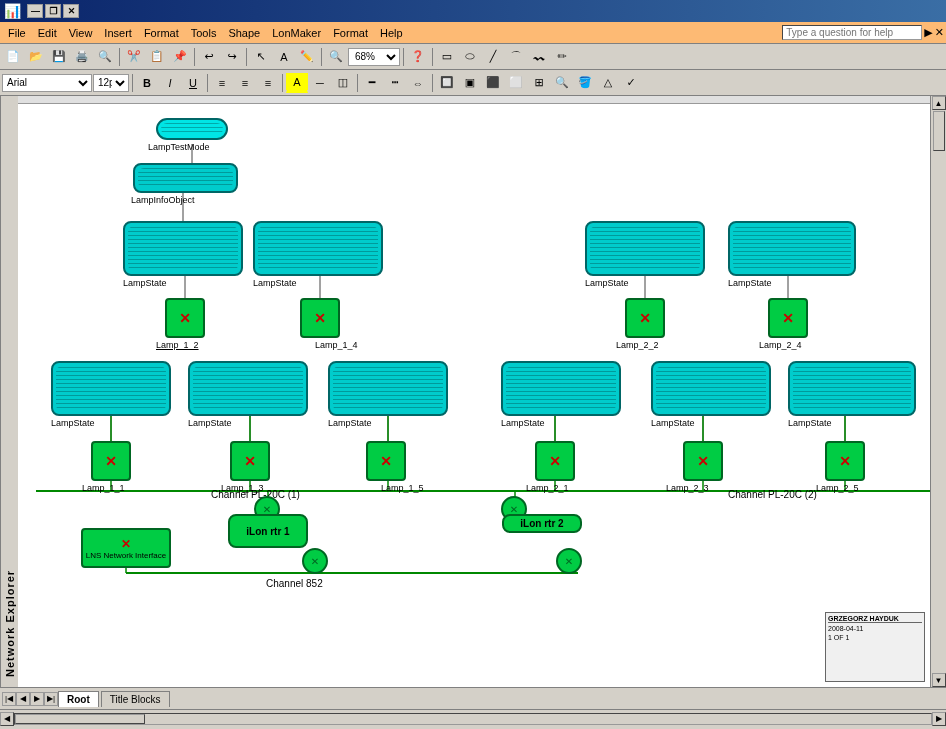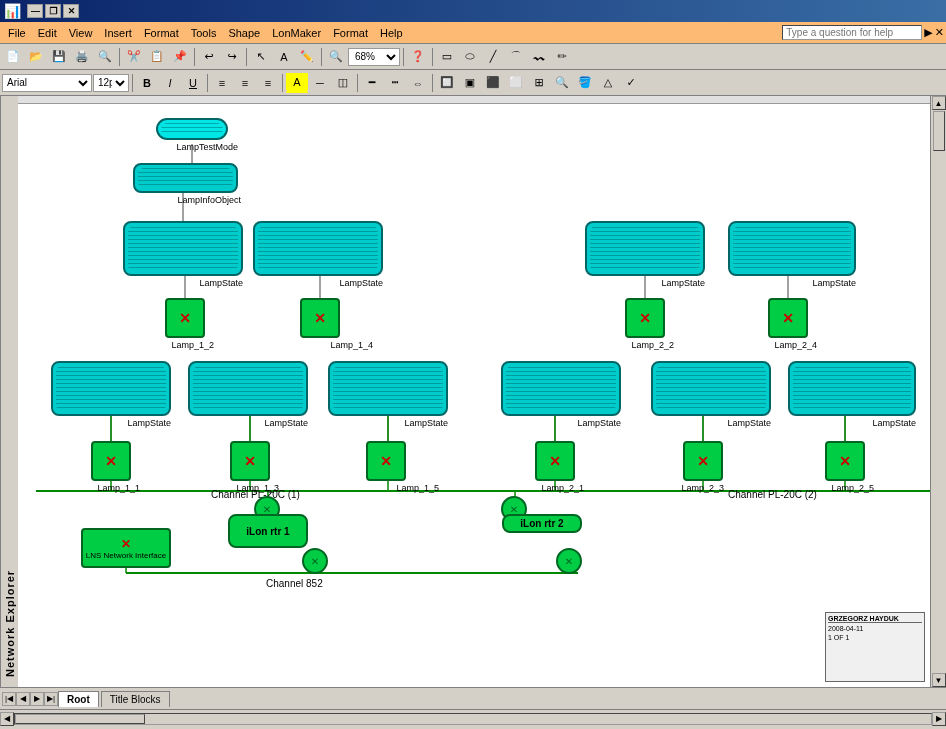--- a/index.html
+++ b/index.html
@@ -158,21 +158,21 @@
         transparent 3px,
         rgba(0,80,80,0.4) 3px,
         rgba(0,80,80,0.4) 4px
       );
       border-radius: 6px;
       top: 3px; left: 3px; right: 3px; bottom: 3px;
     }
     .block-label {
       position: absolute;
       font-size: 9px;
-      text-align: right;
+      text-align: left;
       color: #000;
       white-space: nowrap;
     }
 
     
     .green-btn {
       position: absolute;
       background: #00cc44;
       border: 2px solid #006622;
       border-radius: 4px;
@@ -431,21 +431,21 @@
       <div class="cyan-block-lines"></div>
     </div>
     <div class="block-label" style="left:567px;top:182px;width:120px;">LampState</div>
 
     <div class="cyan-block" style="left:710px;top:125px;width:128px;height:55px;">
       <div class="cyan-block-lines"></div>
     </div>
     <div class="block-label" style="left:710px;top:182px;width:128px;">LampState</div>
 
     <div class="green-btn" style="left:147px;top:202px;width:40px;height:40px;"></div>
-    <div class="block-label" style="left:138px;top:244px;width:58px;">Lamp_1_2</div>
+    <div class="block-label" style="left:138px;top:244px;width:58px;text-decoration:underline;">Lamp_1_2</div>
 
     <div class="green-btn" style="left:282px;top:202px;width:40px;height:40px;"></div>
     <div class="block-label" style="left:273px;top:244px;width:58px;margin-left:24px;">Lamp_1_4</div>
 
     <div class="green-btn" style="left:607px;top:202px;width:40px;height:40px;"></div>
     <div class="block-label" style="left:598px;top:244px;width:58px;">Lamp_2_2</div>
 
     <div class="green-btn" style="left:750px;top:202px;width:40px;height:40px;"></div>
     <div class="block-label" style="left:741px;top:244px;width:58px;">Lamp_2_4</div>
 

